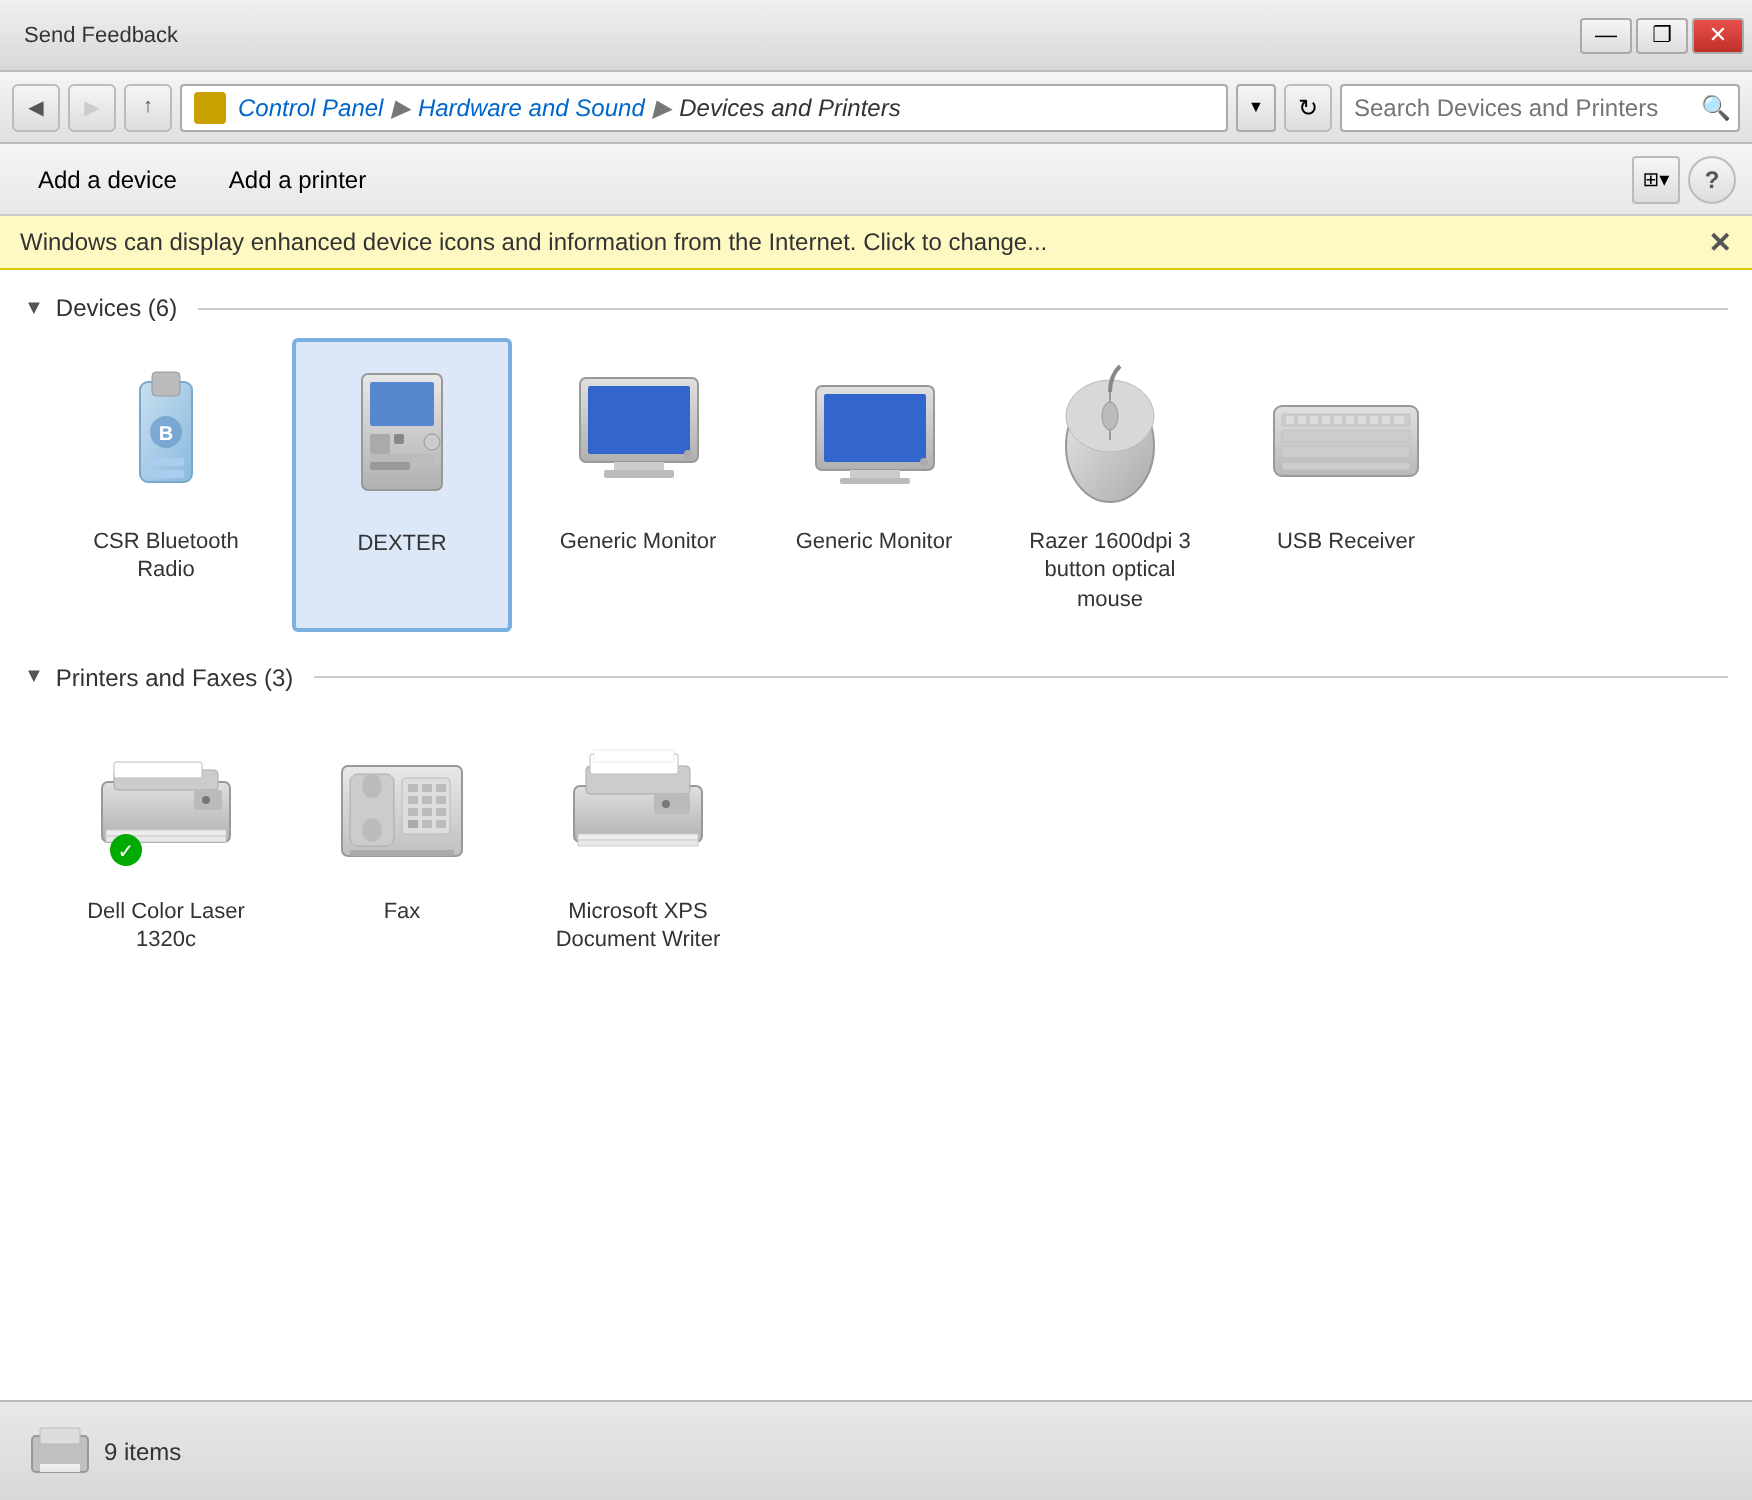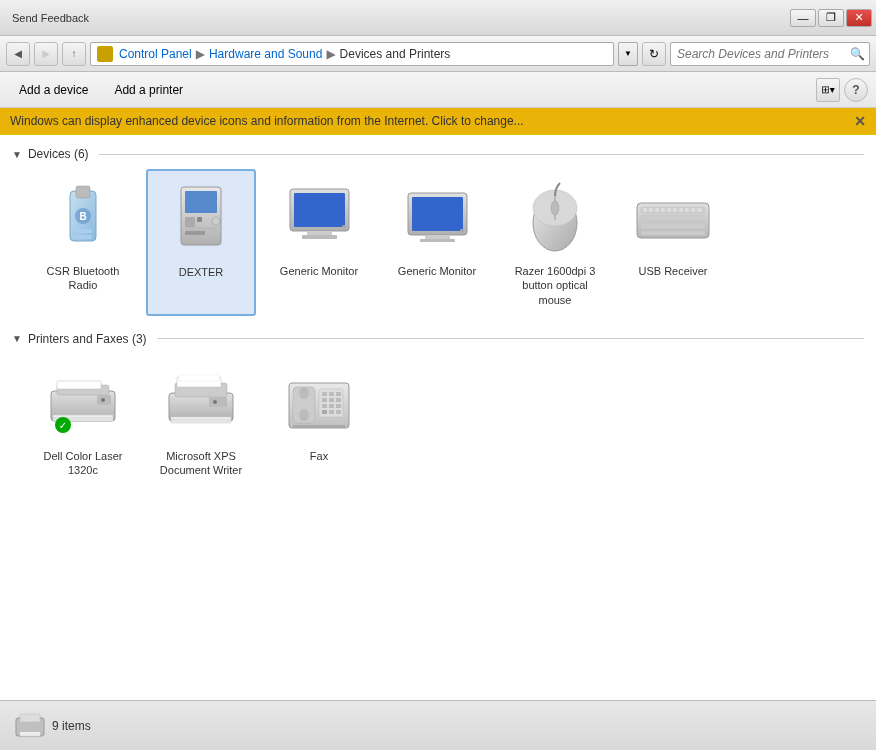--- a/index.html
+++ b/index.html
@@ -70,20 +70,21 @@
       flex: 1;
       display: flex;
       align-items: center;
       background: white;
       border: 1px solid #aaa;
       height: 24px;
       border-radius: 2px;
       padding: 0 6px;
       font-size: 12px;
       gap: 2px;
+      font-style: italic;
     }
     .breadcrumb-icon {
       width: 16px;
       height: 16px;
       background: #c8a000;
       border-radius: 2px;
       display: inline-block;
       margin-right: 4px;
     }
     .breadcrumb-sep { color: #777; margin: 0 2px; }
@@ -122,21 +123,20 @@
       border-radius: 2px;
       width: 200px;
     }
     .search-box input {
       border: none;
       outline: none;
       flex: 1;
       padding: 0 6px;
       font-size: 12px;
       color: #999;
-      font-style: italic;
     }
     .search-icon-btn {
       width: 22px;
       height: 22px;
       display: flex;
       align-items: center;
       justify-content: center;
       cursor: pointer;
       color: #777;
     }
@@ -187,21 +187,21 @@
       align-items: center;
       justify-content: center;
       cursor: pointer;
       font-size: 12px;
       font-weight: bold;
       color: #555;
     }
 
     
     .info-banner {
-      background: #eab308;
+      background: #fef9c3;
       border-bottom: 1px solid #e0c800;
       padding: 6px 10px;
       display: flex;
       align-items: center;
       justify-content: space-between;
       font-size: 12px;
       color: #333;
     }
     .banner-close {
       cursor: pointer;
@@ -532,46 +532,20 @@
           <rect x="10" y="55" width="60" height="3" rx="0" fill="#e8e8e8" stroke="#ccc" stroke-width="0.5"></rect>
 
           <rect x="54" y="32" width="14" height="10" rx="1" fill="#bbb"></rect>
           <circle cx="60" cy="37" r="2" fill="#777"></circle>
 
           <circle cx="20" cy="62" r="8" fill="#00aa00"></circle>
           <text x="20" y="66" text-anchor="middle" font-size="10" fill="white">✓</text>
         </svg>
       </div>
       <div class="device-label">Dell Color Laser<br>1320c</div>
-    </div>
-
-    <div class="device-item">
-      <div class="device-icon">
-        <svg width="80" height="80" viewBox="0 0 80 80">
-          <defs>
-            <linearGradient id="pr2" x1="0" y1="0" x2="0" y2="1">
-              <stop offset="0%" stop-color="#e0e0e0"></stop>
-              <stop offset="100%" stop-color="#b0b0b0"></stop>
-            </linearGradient>
-          </defs>
-
-          <rect x="8" y="30" width="64" height="28" rx="3" fill="url(#pr2)" stroke="#999" stroke-width="1"></rect>
-
-          <rect x="14" y="20" width="52" height="14" rx="2" fill="#ccc" stroke="#aaa" stroke-width="0.5"></rect>
-          <rect x="16" y="14" width="44" height="10" rx="1" fill="white" stroke="#bbb" stroke-width="0.5"></rect>
-          <rect x="18" y="12" width="40" height="6" rx="0.5" fill="white" stroke="#ddd" stroke-width="0.3"></rect>
-
-          <rect x="48" y="34" width="18" height="10" rx="1" fill="#bbb"></rect>
-          <circle cx="54" cy="39" r="2" fill="#777"></circle>
-
-          <rect x="10" y="54" width="60" height="3" rx="0" fill="#eee" stroke="#ccc" stroke-width="0.5"></rect>
-          <rect x="10" y="57" width="60" height="3" rx="0" fill="#e8e8e8" stroke="#ccc" stroke-width="0.5"></rect>
-        </svg>
-      </div>
-      <div class="device-label">Microsoft XPS<br>Document Writer</div>
     </div>
 
     <div class="device-item">
       <div class="device-icon">
         <svg width="80" height="80" viewBox="0 0 80 80">
           <defs>
             <linearGradient id="fax1" x1="0" y1="0" x2="0" y2="1">
               <stop offset="0%" stop-color="#e8e8e8"></stop>
               <stop offset="100%" stop-color="#c0c0c0"></stop>
             </linearGradient>
@@ -597,20 +571,46 @@
           <rect x="14" y="24" width="22" height="36" rx="4" fill="#ccc" stroke="#aaa" stroke-width="0.5"></rect>
           <ellipse cx="25" cy="30" rx="5" ry="6" fill="#bbb"></ellipse>
           <ellipse cx="25" cy="52" rx="5" ry="6" fill="#bbb"></ellipse>
 
           <rect x="14" y="62" width="52" height="3" rx="0" fill="#aaa"></rect>
         </svg>
       </div>
       <div class="device-label">Fax</div>
     </div>
 
+    <div class="device-item">
+      <div class="device-icon">
+        <svg width="80" height="80" viewBox="0 0 80 80">
+          <defs>
+            <linearGradient id="pr2" x1="0" y1="0" x2="0" y2="1">
+              <stop offset="0%" stop-color="#e0e0e0"></stop>
+              <stop offset="100%" stop-color="#b0b0b0"></stop>
+            </linearGradient>
+          </defs>
+
+          <rect x="8" y="30" width="64" height="28" rx="3" fill="url(#pr2)" stroke="#999" stroke-width="1"></rect>
+
+          <rect x="14" y="20" width="52" height="14" rx="2" fill="#ccc" stroke="#aaa" stroke-width="0.5"></rect>
+          <rect x="16" y="14" width="44" height="10" rx="1" fill="white" stroke="#bbb" stroke-width="0.5"></rect>
+          <rect x="18" y="12" width="40" height="6" rx="0.5" fill="white" stroke="#ddd" stroke-width="0.3"></rect>
+
+          <rect x="48" y="34" width="18" height="10" rx="1" fill="#bbb"></rect>
+          <circle cx="54" cy="39" r="2" fill="#777"></circle>
+
+          <rect x="10" y="54" width="60" height="3" rx="0" fill="#eee" stroke="#ccc" stroke-width="0.5"></rect>
+          <rect x="10" y="57" width="60" height="3" rx="0" fill="#e8e8e8" stroke="#ccc" stroke-width="0.5"></rect>
+        </svg>
+      </div>
+      <div class="device-label">Microsoft XPS<br>Document Writer</div>
+    </div>
+
   </div>
 
 </div>
 
 <div class="status-bar">
   <div class="status-icon">
     <svg width="36" height="36" viewBox="0 0 36 36">
       <rect x="4" y="10" width="28" height="18" rx="2" fill="#c0c0c0" stroke="#999" stroke-width="1"></rect>
       <rect x="8" y="6" width="20" height="8" rx="1" fill="#ddd" stroke="#bbb" stroke-width="0.5"></rect>
       <rect x="8" y="24" width="20" height="2" rx="0" fill="#eee"></rect>

